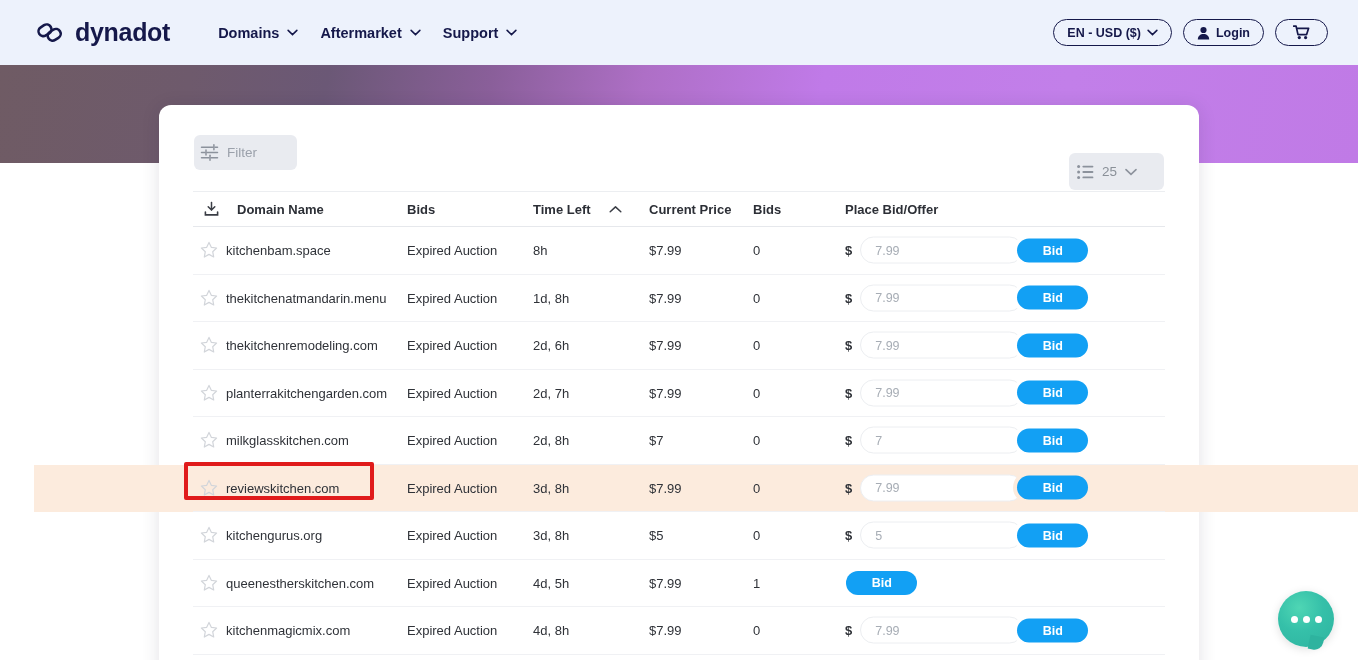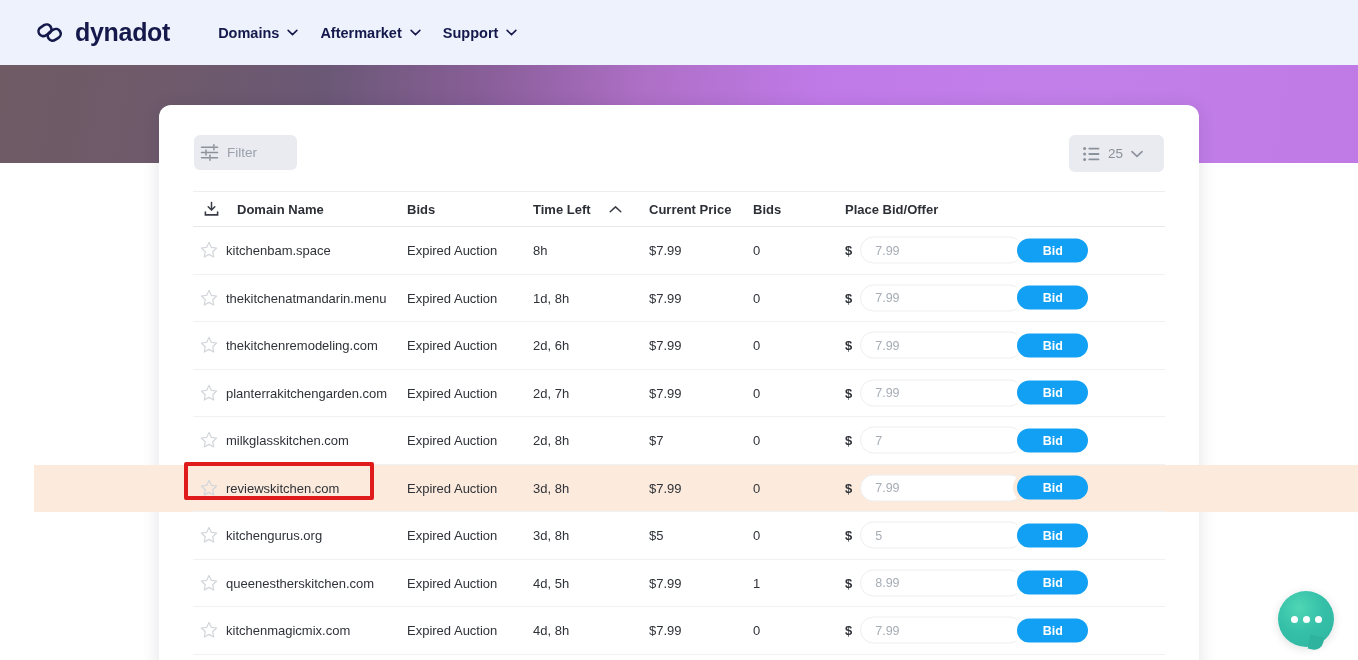--- a/index.html
+++ b/index.html
@@ -61,23 +61,23 @@
     position:absolute; top:30px; left:35px; right:35px; height:48px;
   }
   .filter-box {
     position:absolute; left:0; top:0;
     width:103px; height:35px; background:#e9ebf0; border-radius:6px;
     display:flex; align-items:center; gap:8px; padding-left:6px;
     cursor:pointer;
   }
   .filter-label { font-size:13.5px; color:#9ba1ab; }
   .pagesize-box {
-    position:absolute; right:0; top:0;
+    position:absolute; right:0; top:18px;
     width:95px; height:37px; background:#e9ebf0; border-radius:6px;
-    display:flex; align-items:center; gap:8px; padding-left:14px;
+    display:flex; align-items:center; gap:8px; padding-left:8px;
     cursor:pointer;
   }
   .pagesize-val { font-size:13.5px; color:#8a9098; }
 
   
   .table { position:absolute; top:86px; left:34px; right:34px; }
   .thead {
     height:36px; border-top:1px solid #eceef1; border-bottom:1px solid #e6e8ec;
     position:relative;
   }
@@ -193,20 +193,42 @@
           </svg>
       </div>
       <div class="nav-item">
         <span>Support</span>
         <svg class="chev" viewBox="0 0 12 8">
             <path d="M1 1.6 L6 6.4 L11 1.6" fill="none" stroke="#15184a" stroke-width="1.8" stroke-linecap="round"></path>
           </svg>
       </div>
     </div>
 
+    <div class="header-right">
+      <div class="pill">
+        <span>EN - USD ($)</span>
+        <svg class="chev" viewBox="0 0 12 8">
+            <path d="M1 1.6 L6 6.4 L11 1.6" fill="none" stroke="#15184a" stroke-width="1.8" stroke-linecap="round"></path>
+          </svg>
+      </div>
+      <div class="pill">
+        <svg width="13" height="14" viewBox="0 0 13 14">
+          <circle cx="6.5" cy="4" r="3.1" fill="#15184a"></circle>
+          <path d="M0.8 13.5 C0.8 9.9 3.4 8 6.5 8 C9.6 8 12.2 9.9 12.2 13.5 Z" fill="#15184a"></path>
+        </svg>
+        <span>Login</span>
+      </div>
+      <div class="pill cart">
+        <svg width="17" height="15" viewBox="0 0 17 15">
+          <path d="M0.6 1.2 H3.1 L5.0 9.6 H13.6 L15.6 3.3 H3.7" fill="none" stroke="#15184a" stroke-width="1.7" stroke-linejoin="round" stroke-linecap="round"></path>
+          <circle cx="6.3" cy="12.6" r="1.6" fill="#15184a"></circle>
+          <circle cx="12.6" cy="12.6" r="1.6" fill="#15184a"></circle>
+        </svg>
+      </div>
+    </div>
   </div>
 
   <div class="banner"></div>
 
   <div class="card">
 
     <div class="toolbar">
       <div class="filter-box">
         <svg width="19" height="19" viewBox="0 0 19 19">
           <g stroke="#8c929c" stroke-width="1.5" stroke-linecap="round">
@@ -383,21 +405,20 @@
             <span class="cell cell-star"><svg width="18" height="18" viewBox="0 0 18 18">
                 <path d="M9 1.4 L11.3 6.3 L16.6 7.0 L12.7 10.7 L13.7 16.0 L9 13.4 L4.3 16.0 L5.3 10.7 L1.4 7.0 L6.7 6.3 Z" fill="none" stroke="#d2d5da" stroke-width="1.2" stroke-linejoin="round"></path>
               </svg></span>
             <div class="cell cell-domain">queenestherskitchen.com</div>
             <div class="cell cell-type">Expired Auction</div>
             <div class="cell cell-time">4d, 5h</div>
             <div class="cell cell-price">$7.99</div>
             <div class="cell cell-bids">1</div>
             <div class="bidgroup">
               <span class="dollar">$</span>
-              <input type="text" class="bid-input" placeholder="8.99" style="">
               <button class="bid-btn">Bid</button>
             </div>
           </div>
           <div class="row">
             <span class="cell cell-star"><svg width="18" height="18" viewBox="0 0 18 18">
                 <path d="M9 1.4 L11.3 6.3 L16.6 7.0 L12.7 10.7 L13.7 16.0 L9 13.4 L4.3 16.0 L5.3 10.7 L1.4 7.0 L6.7 6.3 Z" fill="none" stroke="#d2d5da" stroke-width="1.2" stroke-linejoin="round"></path>
               </svg></span>
             <div class="cell cell-domain">kitchenmagicmix.com</div>
             <div class="cell cell-type">Expired Auction</div>
             <div class="cell cell-time">4d, 8h</div>

